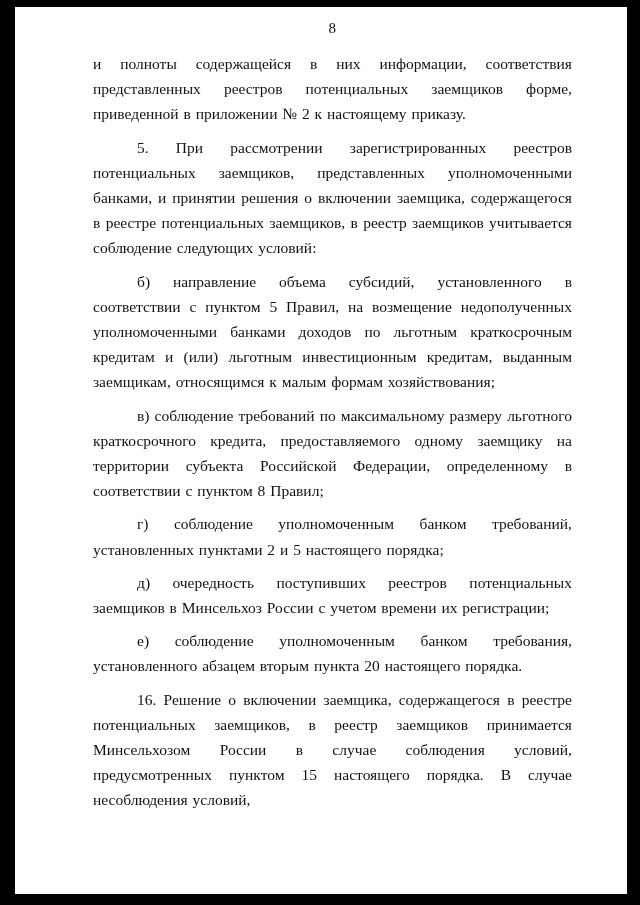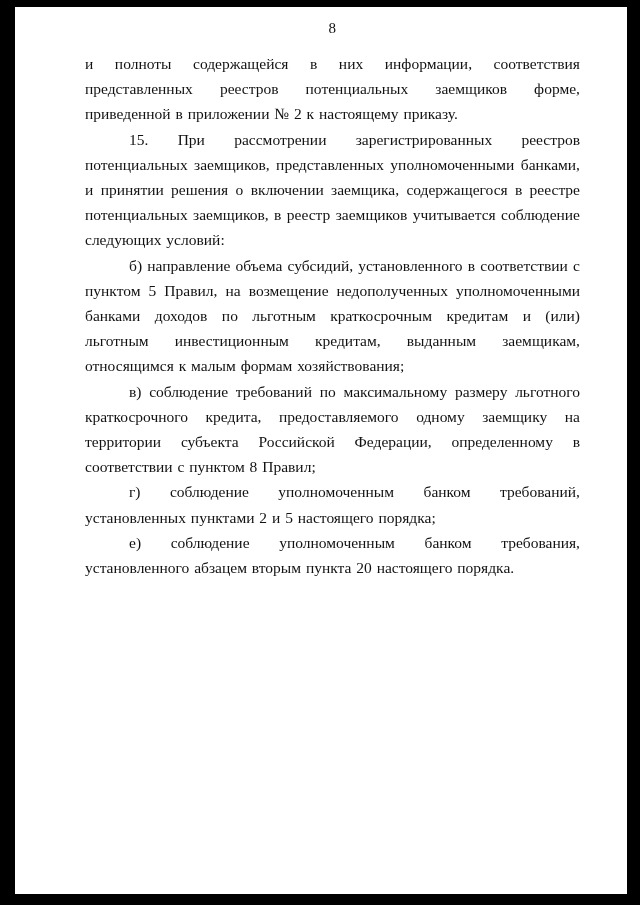--- a/index.html
+++ b/index.html
@@ -36,21 +36,21 @@
     box-sizing: border-box;
     padding: 13px 47px 20px 70px;
   }
   .page-number {
     text-align: center;
     font-size: 15px;
     margin-bottom: 14px;
     letter-spacing: 0.5px;
   }
   .body-text p {
-    margin: 0;
+    margin: 8px;
     font-size: 15.5px;
     line-height: 25.2px;
     text-align: justify;
     word-spacing: 1px;
   }
   .body-text p.indent {
     text-indent: 44px;
   }
 </style>
 </head>
@@ -59,19 +59,21 @@
 <div class="scan-bar left"></div>
 <div class="scan-bar right"></div>
 <div class="scan-bar top"></div>
 <div class="scan-bar bottom"></div>
 
 <div class="page">
   <div class="page-number">8</div>
 
   <div class="body-text">
     <p>и полноты содержащейся в них информации, соответствия представленных реестров потенциальных заемщиков форме, приведенной в приложении № 2 к настоящему приказу.</p>
-    <p class="indent">15. При рассмотрении зарегистрированных реестров потенциальных заемщиков, представленных уполномоченными банками, и принятии решения о включении заемщика, содержащегося в реестре потенциальных заемщиков, в реестр заемщиков учитывается соблюдение следующих условий:</p>
+    <p class="indent">5. При рассмотрении зарегистрированных реестров потенциальных заемщиков, представленных уполномоченными банками, и принятии решения о включении заемщика, содержащегося в реестре потенциальных заемщиков, в реестр заемщиков учитывается соблюдение следующих условий:</p>
     <p class="indent">б) направление объема субсидий, установленного в соответствии с пунктом 5 Правил, на возмещение недополученных уполномоченными банками доходов по льготным краткосрочным кредитам и (или) льготным инвестиционным кредитам, выданным заемщикам, относящимся к малым формам хозяйствования;</p>
     <p class="indent">в) соблюдение требований по максимальному размеру льготного краткосрочного кредита, предоставляемого одному заемщику на территории субъекта Российской Федерации, определенному в соответствии с пунктом 8 Правил;</p>
     <p class="indent">г) соблюдение уполномоченным банком требований, установленных пунктами 2 и 5 настоящего порядка;</p>
+    <p class="indent">д) очередность поступивших реестров потенциальных заемщиков в Минсельхоз России с учетом времени их регистрации;</p>
     <p class="indent">е) соблюдение уполномоченным банком требования, установленного абзацем вторым пункта 20 настоящего порядка.</p>
+    <p class="indent">16. Решение о включении заемщика, содержащегося в реестре потенциальных заемщиков, в реестр заемщиков принимается Минсельхозом России в случае соблюдения условий, предусмотренных пунктом 15 настоящего порядка. В случае несоблюдения условий,</p>
   </div>
 </div>
 
 </body></html>

